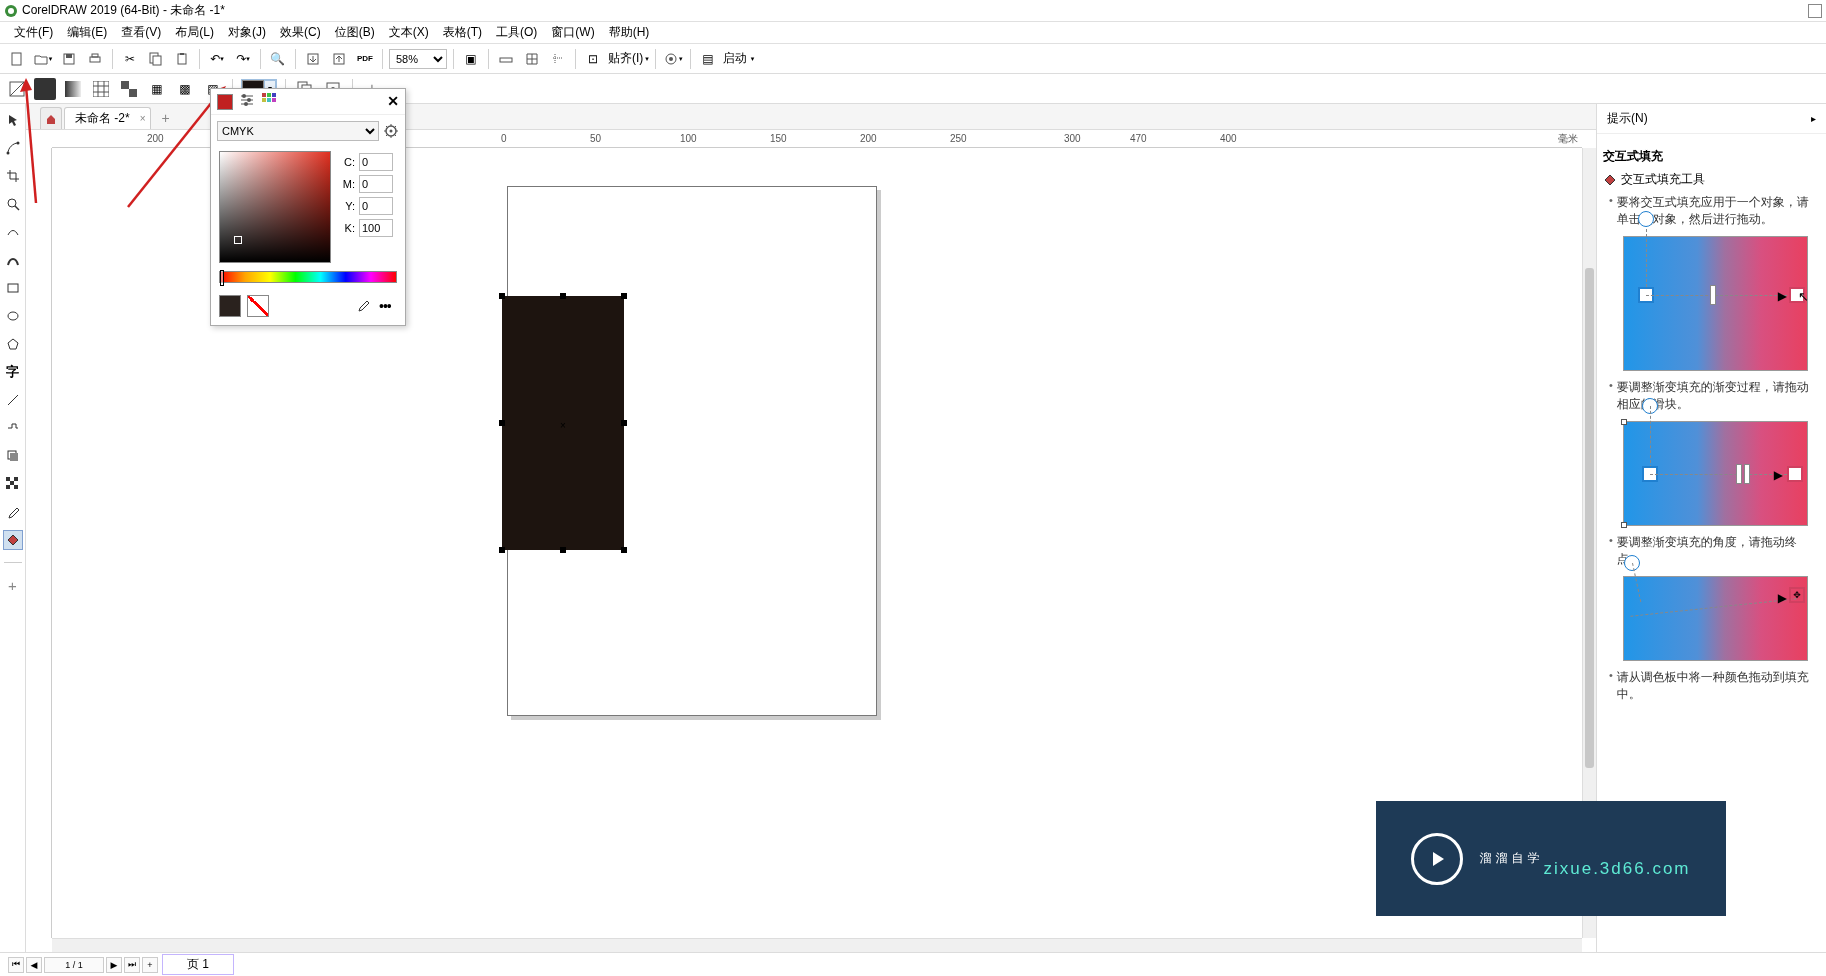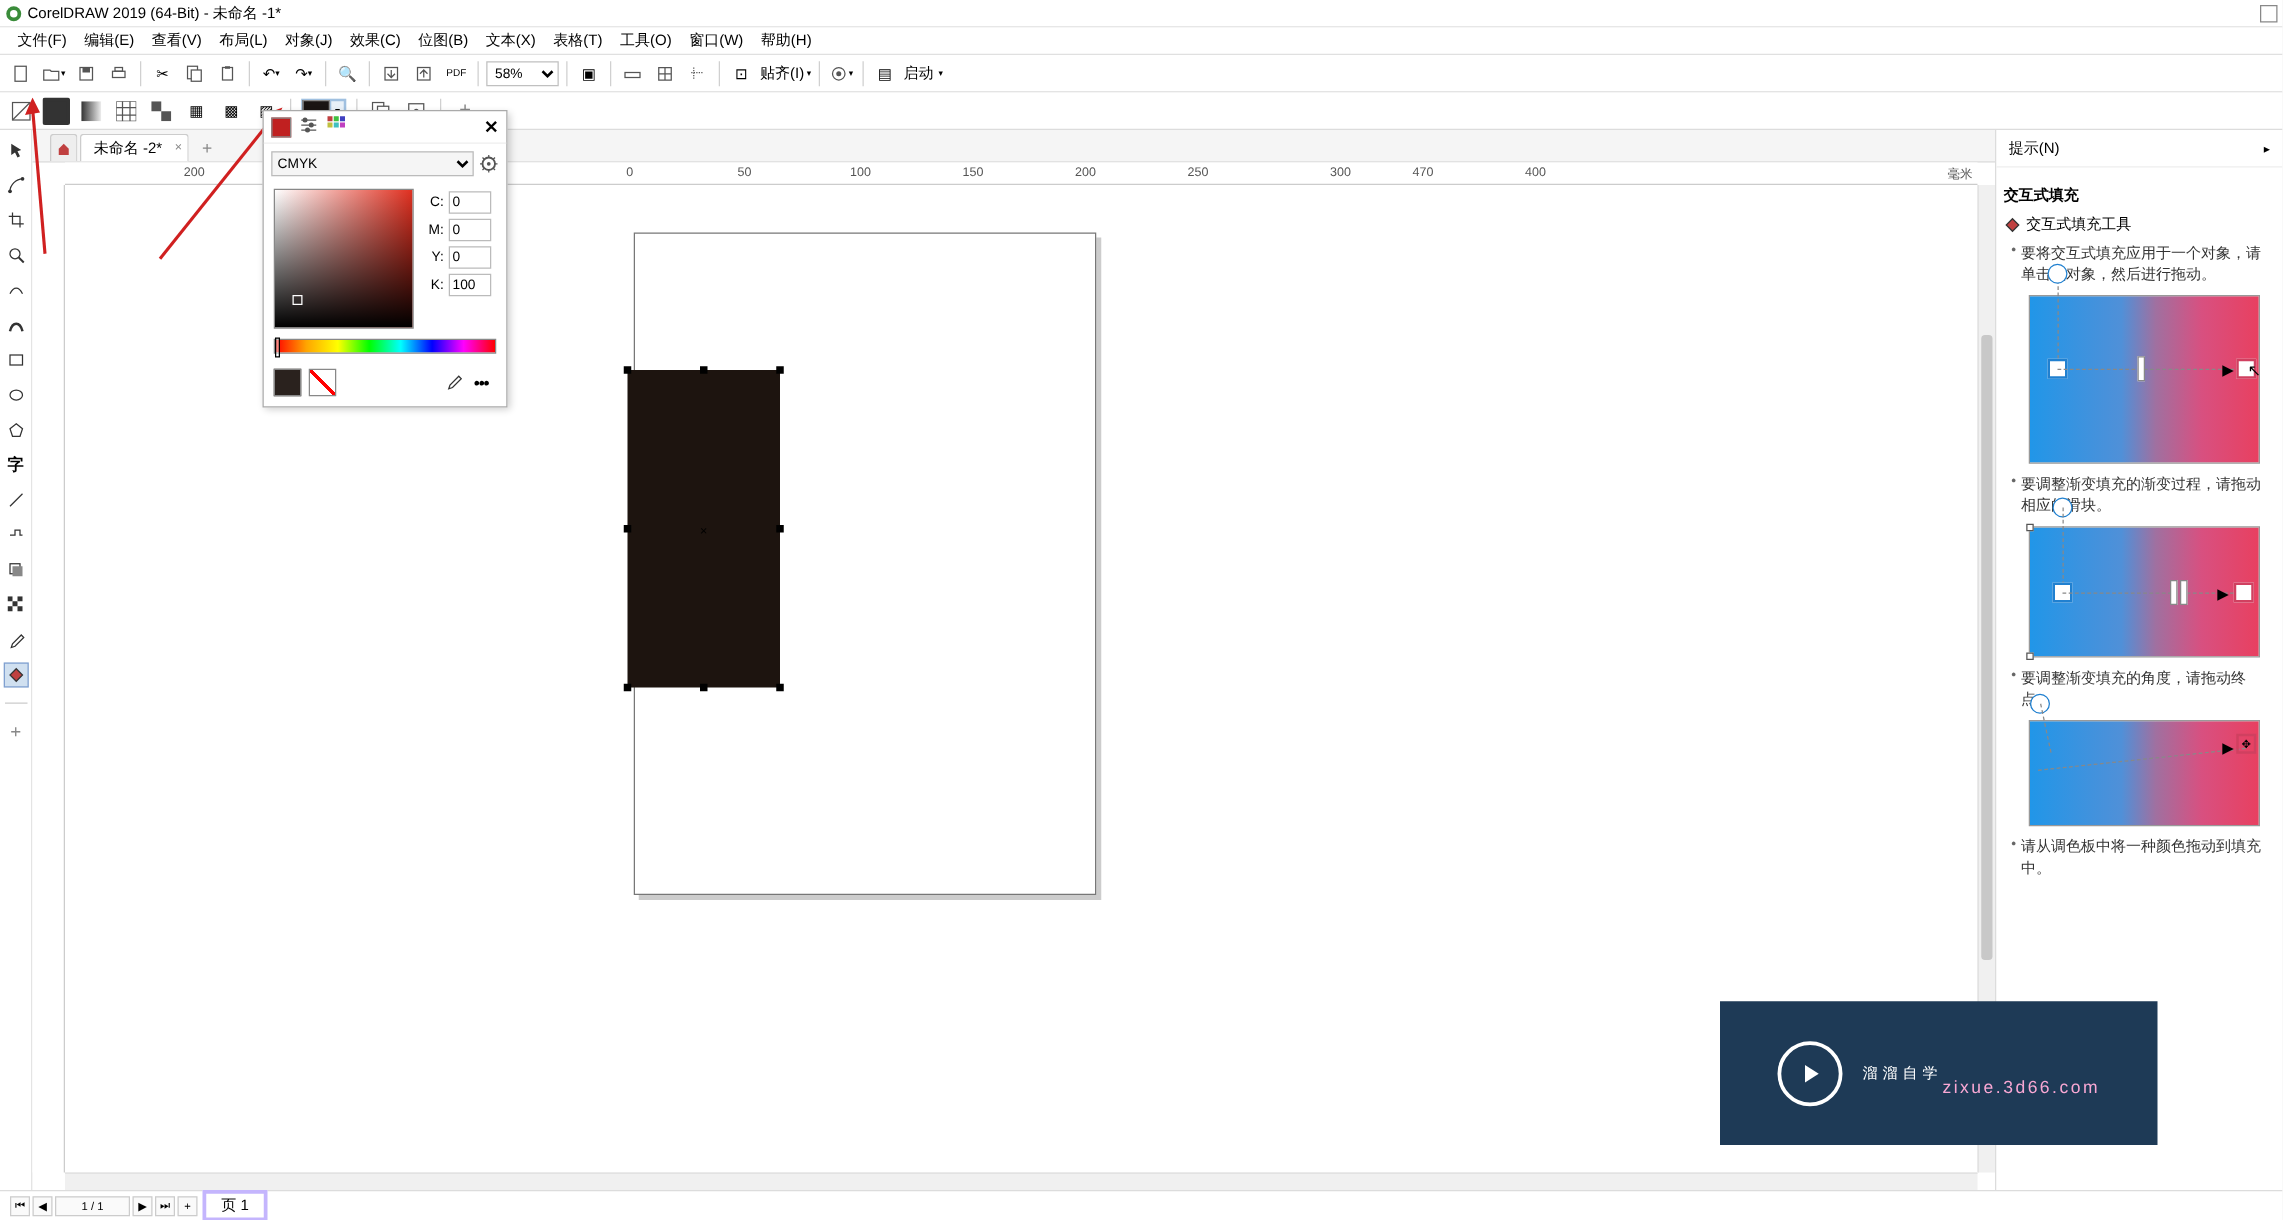--- a/index.html
+++ b/index.html
@@ -70,26 +70,26 @@
 .cp-hue{margin:4px 8px;height:12px;background:linear-gradient(90deg,red,orange,yellow,lime,cyan,blue,magenta,red);position:relative;border:1px solid #888}
 .cp-hue .h-marker{position:absolute;left:0;top:-2px;width:4px;height:16px;border:1px solid #000;background:rgba(255,255,255,.5)}
 .cp-bottom{display:flex;align-items:center;padding:8px;gap:6px}
 .cp-swatch{width:22px;height:22px;background:#2a221e;border:1px solid #888}
 .cp-noline{width:22px;height:22px;border:1px solid #888;background:linear-gradient(45deg,transparent 45%,red 45%,red 55%,transparent 55%)}
 .cp-eyedrop{margin-left:auto;width:18px;height:18px}
 .cp-more{width:18px;font-size:14px;letter-spacing:-1px}
 .statusbar{position:absolute;bottom:0;left:0;right:0;height:24px;background:#fff;border-top:1px solid #dcdcdc;display:flex;align-items:center;padding:0 8px;gap:4px}
 .page-nav{display:flex;align-items:center;gap:2px}
 .page-nav .pn-btn{width:16px;height:16px;border:1px solid #ccc;display:flex;align-items:center;justify-content:center;font-size:9px;background:#fafafa}
-.page-tab{border:3px solid #c4b5fd;padding:1px 12px;font-size:11px;background:#fff}
+.page-tab{border:1px solid #c4b5fd;padding:1px 24px;font-size:11px;background:#fff}
 .rt-label{position:absolute;font-size:10px;color:#555;top:3px}
 .arrow-annot{position:absolute;z-index:50;pointer-events:none}
 .watermark{position:absolute;right:100px;bottom:60px;width:350px;height:115px;background:#1e3a56;display:flex;align-items:center;justify-content:center;z-index:200}
 .wm-text{color:#fff;font-size:32px;font-weight:500;letter-spacing:4px;display:flex;align-items:center;gap:16px}
-.wm-url{color:#f9a8d4;font-size:14px;letter-spacing:2px;margin-top:20px}
+.wm-url{color:#5eead4;font-size:17px;letter-spacing:2px;margin-top:20px}
 .wm-icon{width:52px;height:52px;border:3px solid #fff;border-radius:50%;display:flex;align-items:center;justify-content:center}
 .gear-icon{width:16px;height:16px}
 .ruler-unit{position:absolute;right:4px;top:2px;font-size:10px;color:#555}
 </style>
 </head>
 <body>
 
 <div class="titlebar">
   <svg width="14" height="14" viewBox="0 0 14 14">
       <circle cx="7" cy="7" r="6" fill="#3a8c3a"></circle>
@@ -163,21 +163,21 @@
         <rect x="2" y="2" width="10" height="10" fill="none" stroke="#555"></rect>
         <path d="M7 4v6M4 7l3 3 3-3" fill="none" stroke="#555"></path>
       </svg>
     </div>
   <div class="tb-btn">
       <svg width="14" height="14">
         <rect x="2" y="2" width="10" height="10" fill="none" stroke="#555"></rect>
         <path d="M7 10V4M4 7l3-3 3 3" fill="none" stroke="#555"></path>
       </svg>
     </div>
-  <div class="tb-btn" style="font-size:8px;font-weight:normal">PDF</div>
+  <div class="tb-btn" style="font-size:8px;font-weight:bold">PDF</div>
   <div class="tb-sep"></div>
   <select class="zoom-sel"><option>58%</option></select>
   <div class="tb-sep"></div>
   <div class="tb-btn">▣</div>
   <div class="tb-sep"></div>
   <div class="tb-btn">
       <svg width="14" height="14">
         <rect x="1" y="6" width="12" height="4" fill="none" stroke="#555"></rect>
       </svg>
     </div>

